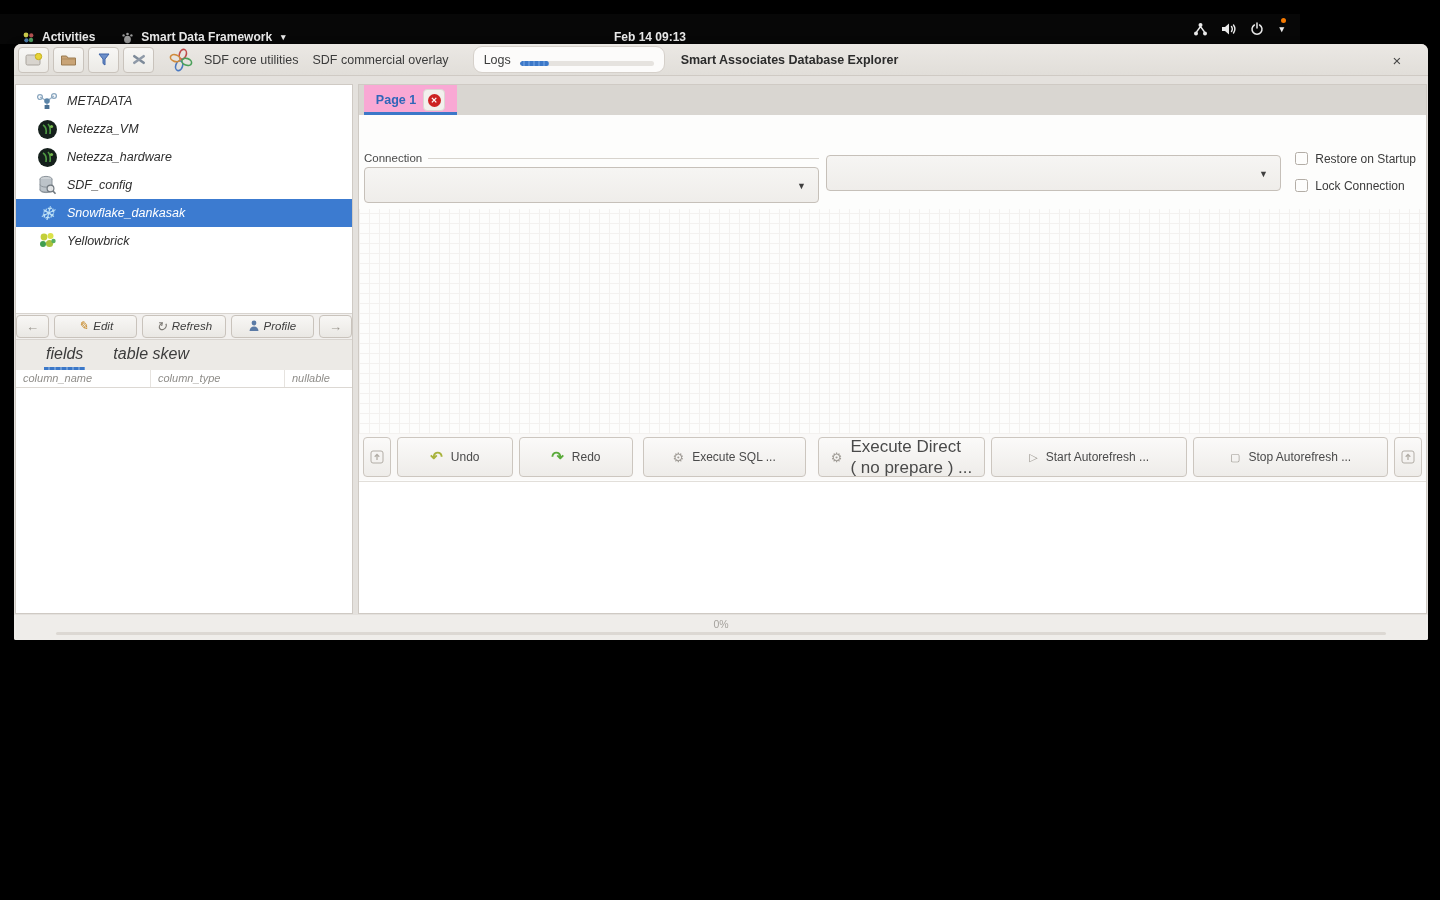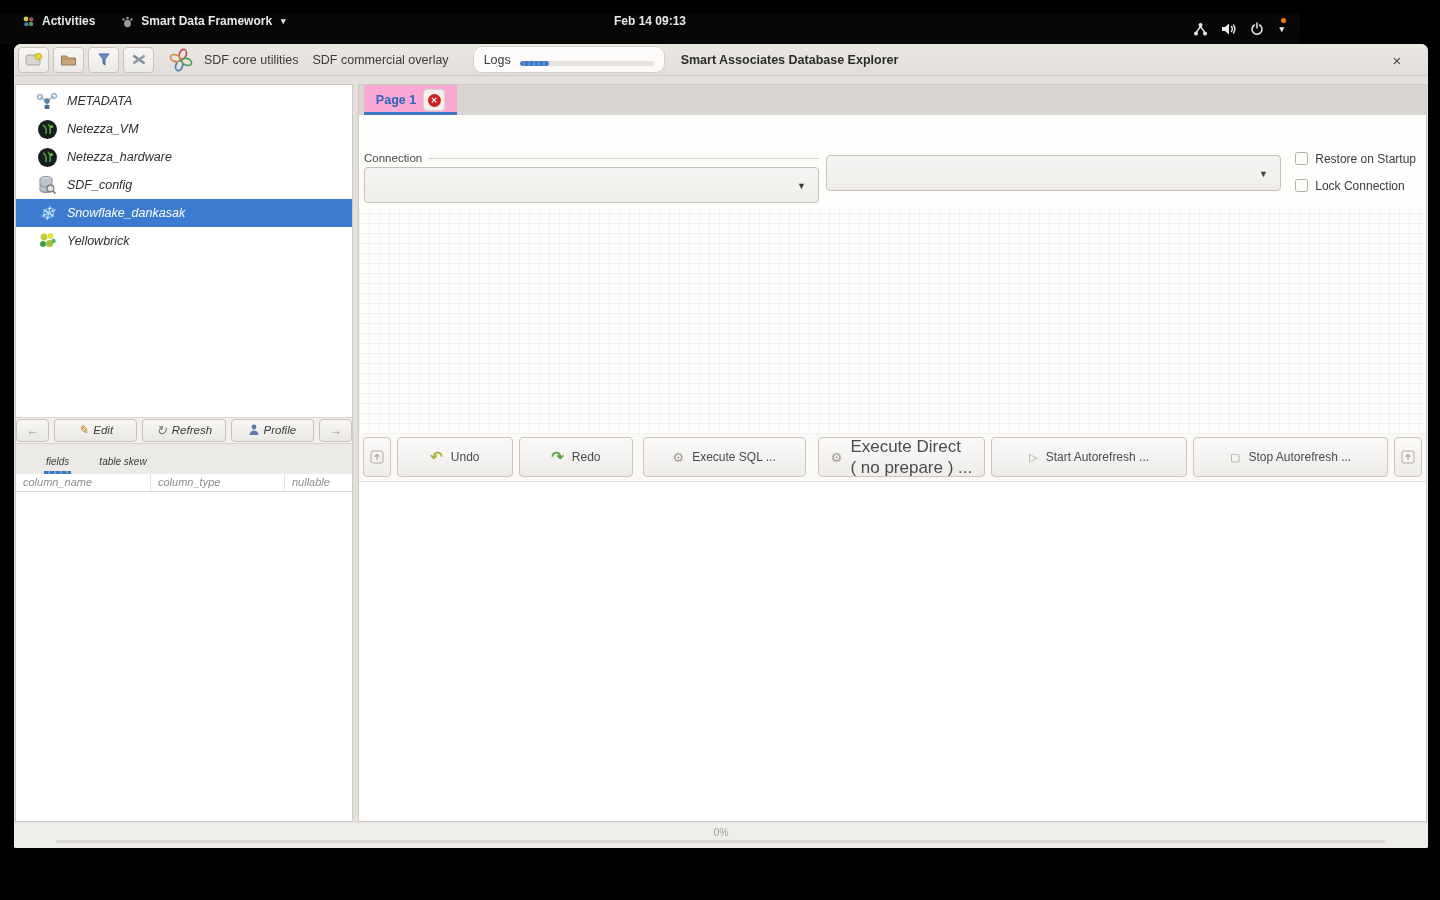--- a/index.html
+++ b/index.html
@@ -1,31 +1,31 @@
 <!DOCTYPE html>
 <html><head>
 <meta charset="utf-8">
 <style>
   * { margin:0; padding:0; box-sizing:border-box; }
   html,body { width:1440px; height:900px; background:#000; overflow:hidden;
     font-family:"Liberation Sans", sans-serif; -webkit-font-smoothing:antialiased; }
 
   
   .topbar { position:absolute; left:0; top:14px; width:1300px; height:30px;
-    background:#070707; color:#e9e9e9; display:flex; align-items:flex-start; font-size:12px; font-weight:700; }
+    background:#070707; color:#e9e9e9; display:flex; align-items:flex-end; font-size:12px; font-weight:700; }
   .tb-left { display:flex; align-items:center; gap:26px; margin-left:22px; }
   .tb-item { display:flex; align-items:center; gap:7px; cursor:pointer; }
   .tb-caret { font-size:9px; margin-left:2px; }
   .tb-clock { position:absolute; left:0; right:0; text-align:center; font-weight:700; }
   .tb-right { position:absolute; right:16px; top:0; height:30px; display:flex; align-items:center; gap:13px; }
   .tb-right svg { display:block; }
   .notif-dot { position:absolute; right:14px; top:4px; width:5px; height:5px; border-radius:50%; background:#f57900; }
 
   
-  .window { position:absolute; left:14px; top:44px; width:1414px; height:804px;
+  .window { position:absolute; left:14px; top:44px; width:1414px; height:596px;
     background:#e4e1dd; border-radius:7px 7px 2px 2px; box-shadow:0 2px 8px rgba(0,0,0,.6); }
 
   
   .headerbar { position:absolute; left:0; top:0; right:0; height:32px; display:flex; align-items:center;
     background:linear-gradient(#ebe8e4,#e1ded9); border-bottom:1px solid #cfcac4; border-radius:7px 7px 0 0; }
   .tool-btn { width:31px; height:26px; margin-left:4px; border:1px solid #c9c3bc; border-radius:4px;
     background:linear-gradient(#f8f7f5,#eceae6); display:flex; align-items:center; justify-content:center; cursor:pointer; }
   .tool-btn svg { display:block; }
   .flower { margin:0 10px 0 14px; }
   .menu-label { font-size:12.5px; color:#3b3b3b; padding:0 14px 0 0; cursor:pointer; }
@@ -53,21 +53,21 @@
   .side-actions { height:27px; display:flex; align-items:stretch; gap:5px; padding:1px 0;
     border-top:1px solid #d8d4cf; border-bottom:1px solid #d8d4cf; background:#f2f0ee; }
   .sbtn { border:1px solid #c9c3bc; border-radius:4px; background:linear-gradient(#f8f7f5,#eae8e4);
     display:flex; align-items:center; justify-content:center; gap:5px; font-size:11.5px; color:#3c3c3c; cursor:pointer; }
   .sbtn.nav { width:33px; color:#9a968f; font-size:13px; }
   .sbtn.wide { flex:1; }
   .pencil { color:#c17d11; font-size:12px; }
   .refresh-g { color:#7d7a75; font-size:13px; }
 
   .side-tabs { height:30px; display:flex; align-items:flex-end; gap:26px; padding-left:28px; background:#eceae6; }
-  .side-tab { font-size:10px; color:#3c3c3c; padding:5px 2px 7px; cursor:pointer; position:relative; }
+  .side-tab { font-size:16px; color:#3c3c3c; padding:5px 2px 7px; cursor:pointer; position:relative; }
   .side-tab.active::after { content:""; position:absolute; left:0; right:0; bottom:0; height:3px;
     background:repeating-linear-gradient(90deg,#3c78c8 0 4px,#6b9bd8 4px 6px); }
   .side-thead { height:18px; display:flex; font-size:11px; color:#8f8d89; background:#ffffff;
     border-bottom:1px solid #dcd8d3; }
   .th-cell { padding-left:7px; display:flex; align-items:center; border-right:1px solid #e6e3df; }
   .side-body { flex:1; background:#ffffff; }
 
   
   .main { position:absolute; left:344px; right:1px; top:40px; bottom:26px;
     background:#ffffff; border:1px solid #cfcac4; }

